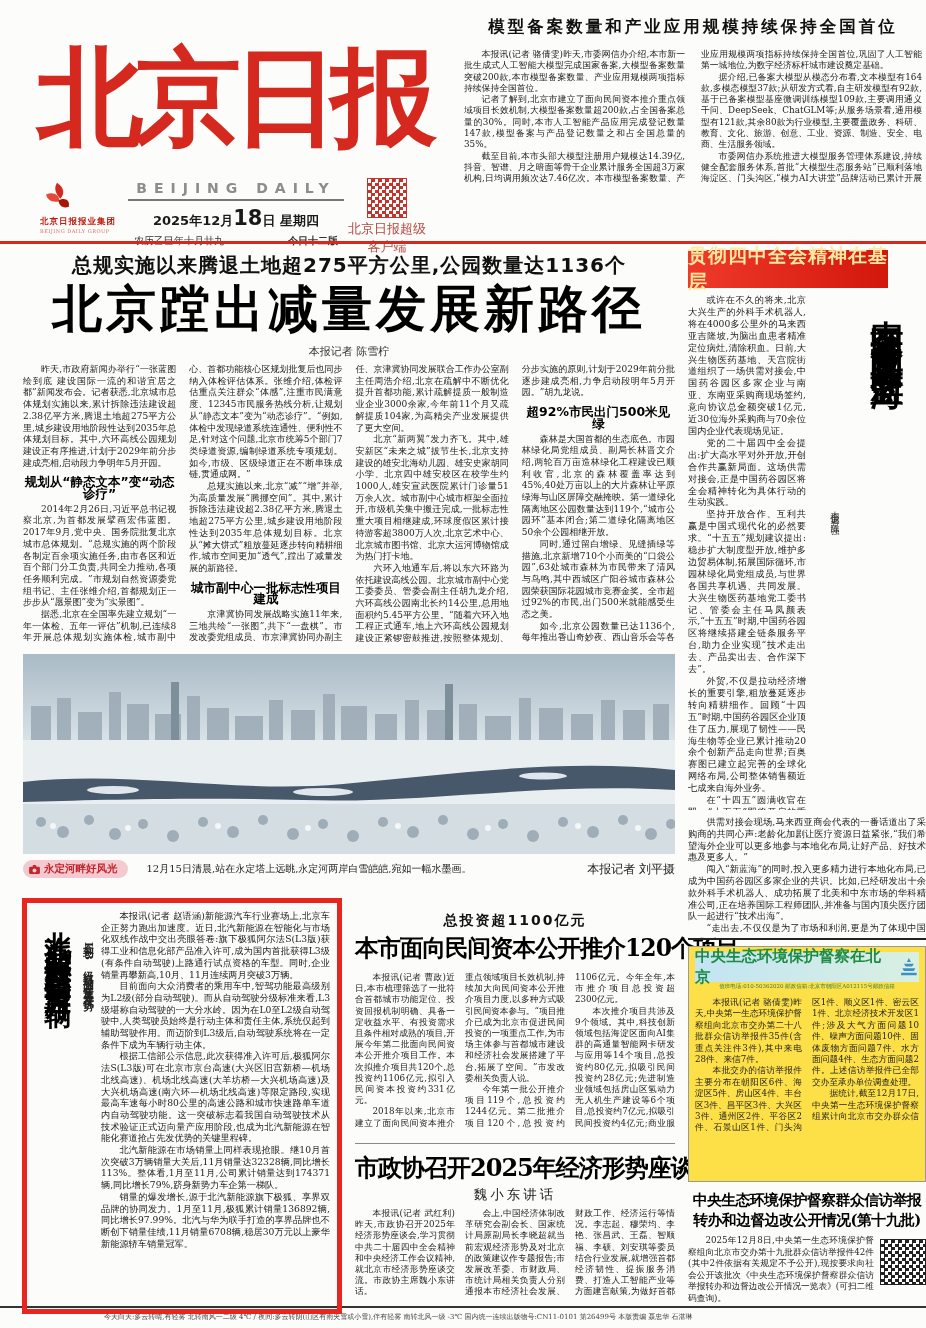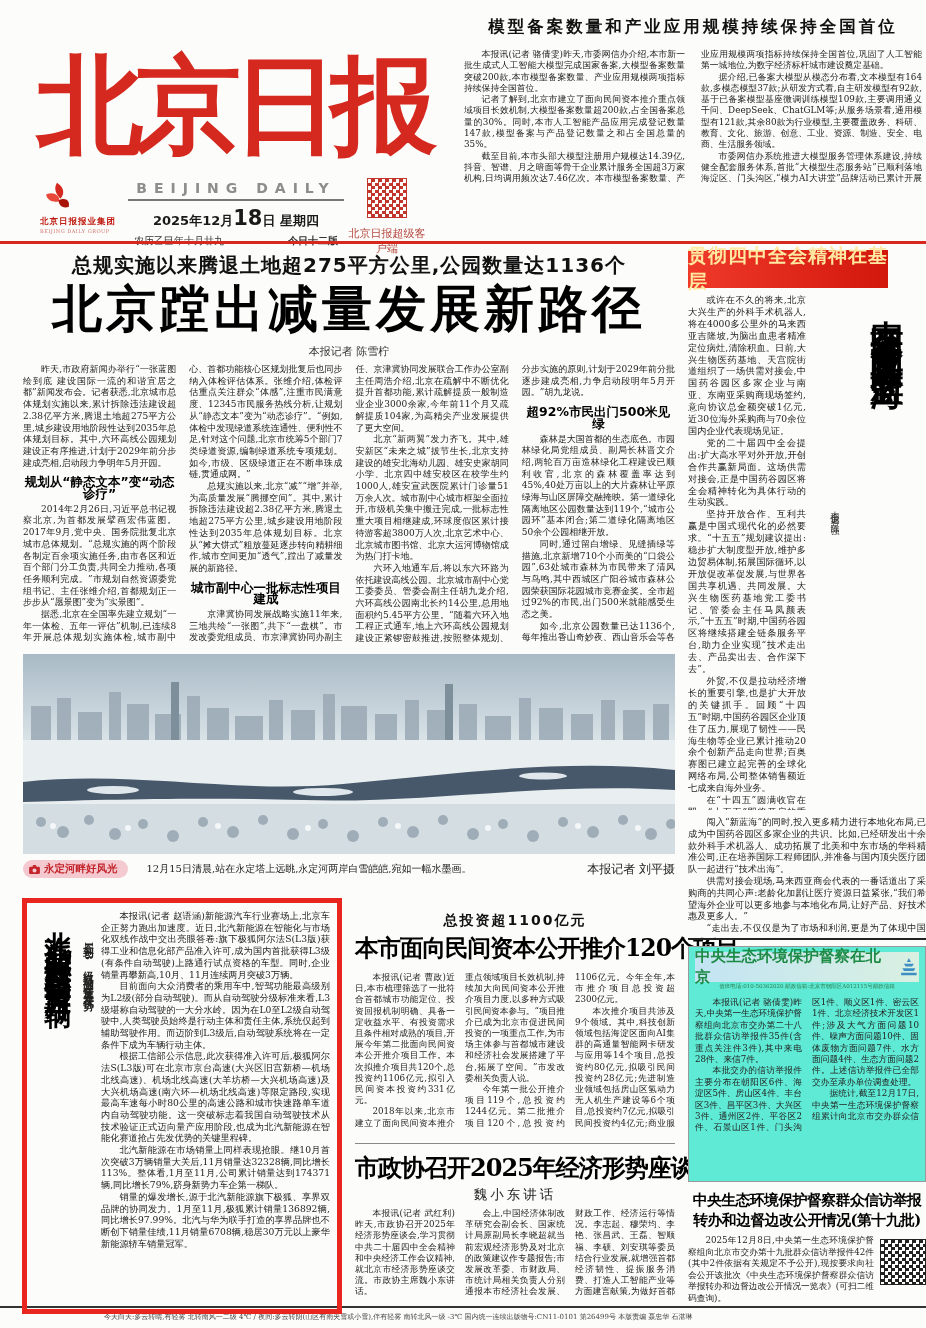--- a/index.html
+++ b/index.html
@@ -8,37 +8,37 @@
        font-family:"DejaVu Serif","Liberation Serif",serif;overflow:hidden}
   .abs{position:absolute}
   .hei{font-family:"DejaVu Sans","Liberation Sans",sans-serif}
   .vt{writing-mode:vertical-rl;text-orientation:mixed}
   .clip{overflow:hidden}
   .jc{text-align:justify}
   .bodytxt p{text-indent:2em;margin:0}
   .nowrap{white-space:nowrap}
 
   
-  .mast-title{left:18px;top:20px;width:430px;height:172px;font-size:106px;font-weight:bold;
+  .mast-title{left:18px;top:12px;width:430px;height:172px;font-size:106px;font-weight:bold;
               color:#d5281e;letter-spacing:-8px;line-height:170px;text-align:center}
   .mast-center{left:128px;top:180px;width:216px;text-align:center}
   .mast-en{font-size:14px;letter-spacing:7px;color:#8d8d8d;font-weight:bold;
            border-bottom:2px solid #777;padding-bottom:3px}
   .mast-date{font-size:13px;font-weight:bold;color:#1a1a1a;margin-top:5px}
   .mast-date b{font-size:21px}
   .mast-lunar{font-size:10px;color:#333;margin-top:4px;display:flex;justify-content:space-between;padding:0 6px}
   .mast-logo{left:40px;top:182px;width:78px;text-align:left}
   .mast-logo .t1{font-size:8.5px;color:#c01d12;font-weight:bold;letter-spacing:1px}
   .mast-logo .t2{font-size:5px;color:#d3766f;letter-spacing:.5px}
   .qr{border:1px solid currentColor;background:
       repeating-conic-gradient(currentColor 0% 25%, #fff 0% 50%);
       background-size:7px 7px;image-rendering:pixelated}
   .mast-qr{left:344px;top:178px;width:86px;text-align:center;color:#c1352b}
   .mast-qr .qr{width:40px;height:40px;margin:0 auto}
-  .mast-qr .lbl{font-size:11px;color:#b5473f;margin-top:8px}
+  .mast-qr .lbl{font-size:13px;color:#b5473f;margin-top:2px}
 
   
   .ai-blk{left:464px;top:16px;width:458px}
   .ai-kicker{font-size:16.5px;font-weight:bold;letter-spacing:3px;text-align:center;color:#111}
   .ai-head{font-size:23px;font-weight:bold;letter-spacing:-.5px;text-align:center;margin-top:8px;color:#000}
   .ai-cols{margin-top:11px;height:142px;column-count:2;column-gap:16px;
            font-size:8.8px;line-height:11.3px}
   .redrule{left:0;top:241px;width:926px;height:3px;background:#d5281e}
 
   
@@ -81,21 +81,21 @@
              background:linear-gradient(90deg,#ef3a2a,#d2170c);display:flex;align-items:center;justify-content:center;
              font-size:19px;font-weight:bold;color:#ffe9a0;letter-spacing:1px}
   .yg-row{left:688px;top:294px;width:238px;height:516px;display:flex;gap:22px}
   .yg-left{flex:0 0 118px;font-size:9.2px;line-height:11.9px;overflow:hidden}
   .yg-byline{width:13px;font-size:9px;color:#333;letter-spacing:2px;padding-top:210px;flex:0 0 auto}
   .yg-head{width:46px;font-size:33px;font-weight:bold;letter-spacing:4px;color:#000;flex:0 0 auto}
   .yg-kick{width:20px;font-size:13px;font-weight:bold;letter-spacing:5px;color:#111;flex:0 0 auto}
   .yg-bottom{left:688px;top:816px;width:238px;height:116px;font-size:9.2px;line-height:11.8px;overflow:hidden}
   .rrule{left:688px;top:938px;width:238px;height:2px;background:#222}
 
-  .dc-box{left:688px;top:946px;width:238px;height:236px;border:1px solid #999;padding:5px 6px;background:#5eead4}
+  .dc-box{left:688px;top:946px;width:238px;height:236px;border:1px solid #999;padding:5px 6px;background:#fde047}
   .dc-banner{height:30px;background:linear-gradient(90deg,#c2e4f3,#d9f0e1);display:flex;align-items:center;
              justify-content:center;gap:5px;font-size:15.5px;font-weight:bold;color:#1d8a45}
   .dc-note{font-size:5.5px;color:#2f7d4f;text-align:center;margin-top:1px;white-space:nowrap;overflow:hidden}
   .dc-head{font-size:15.2px;font-weight:bold;text-align:center;letter-spacing:-.5px;margin-top:7px;color:#000;line-height:20px}
   .dc-cols{margin-top:7px;height:138px;column-count:2;column-gap:10px;font-size:8.7px;line-height:11.4px}
 
   .gk-blk{left:688px;top:1190px;width:238px}
   .gk-head{font-size:14.8px;font-weight:bold;text-align:center;letter-spacing:-.5px;color:#000;line-height:19.5px}
   .gk-body{margin-top:6px;font-size:8.7px;line-height:11.5px}
   .gk-body .qr{float:right;width:46px;height:46px;margin:4px 0 2px 6px;color:#222}
@@ -305,31 +305,31 @@
     <p>本报讯(记者 武红利)昨天,市政协召开2025年经济形势座谈会,学习贯彻中共二十届四中全会精神和中央经济工作会议精神,就北京市经济形势座谈交流。市政协主席魏小东讲话。</p>
     <p>会上,中国经济体制改革研究会副会长、国家统计局原副局长李晓超就当前宏观经济形势及对北京的政策建议作专题报告;市发展改革委、市财政局、市统计局相关负责人分别通报本市经济社会发展、财政工作、经济运行等情况。李志起、穆荣均、李艳、张昌武、王磊、智顺福、李硕、刘安琪等委员结合行业发展,就增强首都经济韧性、提振服务消费、打造人工智能产业等方面建言献策,为做好首都明年经济工作凝聚智慧与力量。</p>
   </div>
 
 <div class="abs yg-banner">贯彻四中全会精神在基层</div>
 
 <div class="abs yg-row">
   <div class="yg-left jc bodytxt">
       <p>或许在不久的将来,北京大兴生产的外科手术机器人,将在4000多公里外的马来西亚吉隆坡,为脑出血患者精准定位病灶,清除积血。日前,大兴生物医药基地、天宫院街道组织了一场供需对接会,中国药谷园区多家企业与南亚、东南亚采购商现场签约,意向协议总金额突破1亿元,近30位海外采购商与70余位国内企业代表现场见证。</p>
       <p>党的二十届四中全会提出:扩大高水平对外开放,开创合作共赢新局面。这场供需对接会,正是中国药谷园区将全会精神转化为具体行动的生动实践。</p>
-      <p>坚持开放合作、互利共赢是中国式现代化的必然要求。“十五五”规划建议提出:稳步扩大制度型开放,维护多边贸易体制,拓展国际循环,以开放促改革促发展,与世界各国共享机遇、共同发展。大兴生物医药基地党工委书记、管委会主任马凤颜表示,“十五五”时期,中国药谷园区将继续搭建全链条服务平台,助力企业实现“技术走出去、产品卖出去、合作深下去”。</p>
-      <p>外贸,不仅是拉动经济增长的重要引擎,也是扩大开放的关键抓手。回顾“十四五”时期,中国药谷园区企业顶住了压力,展现了韧性——民海生物等企业已累计推动20余个创新产品走向世界;百奥赛图已建立起完善的全球化网络布局,公司整体销售额近七成来自海外业务。</p>
+      <p>坚持开放合作、互利共赢是中国式现代化的必然要求。“十五五”规划建议提出:稳步扩大制度型开放,维护多边贸易体制,拓展国际循环,市园林绿化局党组成员,与世界各国共享机遇、共同发展。大兴生物医药基地党工委书记、管委会主任马凤颜表示,“十五五”时期,中国药谷园区将继续搭建全链条服务平台,助力企业实现“技术走出去、产品卖出去、合作深下去”。</p>
+      <p>外贸,不仅是拉动经济增长的重要引擎,粗放蔓延逐步转向精耕细作。回顾“十四五”时期,中国药谷园区企业顶住了压力,展现了韧性——民海生物等企业已累计推动20余个创新产品走向世界;百奥赛图已建立起完善的全球化网络布局,公司整体销售额近七成来自海外业务。</p>
       <p>在“十四五”圆满收官在即、“十五五”即将开启的重要历史节点,在商务部经贸发展局和北京贸促会支持下,中国药谷组织多家企业与南亚、东南亚采购商现场签约。对于这一举措背后的考量,大兴生物医药产业基地公司副总经理李海涛表示,“十五五”规划建议提出“推动贸易创新发展”,南亚、东南亚正是一片亟待开拓的“新蓝海”。该地区正面临着人口老龄化加剧、慢性病治疗需求持续攀升的现状,带动医疗市场规模迅速扩大。但供需缺口十分明显,有的国家每年更新的医疗设备里,有九成需要进口。这为中国药谷及区内企业提供了难得的合作机遇与发展空间。</p>
     </div>
   <div class="vt yg-byline">本报记者 陈强</div>
   <div class="vt yg-head">中国药谷带企业闯入国际『新蓝海』</div>
   <div class="vt yg-kick">以开放促发展,进一步融入国际产业链——</div>
 </div>
 <div class="abs yg-bottom jc bodytxt">
+    <p>供需对接会现场,马来西亚商会代表的一番话道出了采购商的共同心声:老龄化加剧让医疗资源日益紧张,“我们希望海外企业可以更多地参与本地化布局,让好产品、好技术惠及更多人。”</p>
     <p>闯入“新蓝海”的同时,投入更多精力进行本地化布局,已成为中国药谷园区多家企业的共识。比如,已经研发出十余款外科手术机器人、成功拓展了北美和中东市场的华科精准公司,正在培养国际工程师团队,并准备与国内顶尖医疗团队一起进行“技术出海”。</p>
-    <p>供需对接会现场,马来西亚商会代表的一番话道出了采购商的共同心声:老龄化加剧让医疗资源日益紧张,“我们希望海外企业可以更多地参与本地化布局,让好产品、好技术惠及更多人。”</p>
     <p>“走出去,不仅仅是为了市场和利润,更是为了体现中国企业对全球健康事业的贡献与担当。”华科精准公司政府事务经理邵凤敏说。(下转第二版)</p>
   </div>
 
 <div class="abs rrule"></div>
 
 <div class="abs dc-box">
   <div class="dc-banner">
     <span>中央生态环境保护督察在北京</span>
     <svg width="20" height="18" viewBox="0 0 24 22">
       <path d="M12 0 L14.5 5 H9.5 Z M6 7 H18 L16 10.5 H8 Z M4 12.5 H20 L18 16 H6 Z M2.5 18 H21.5 V21 H2.5 Z" fill="#3f8fc4"></path>

